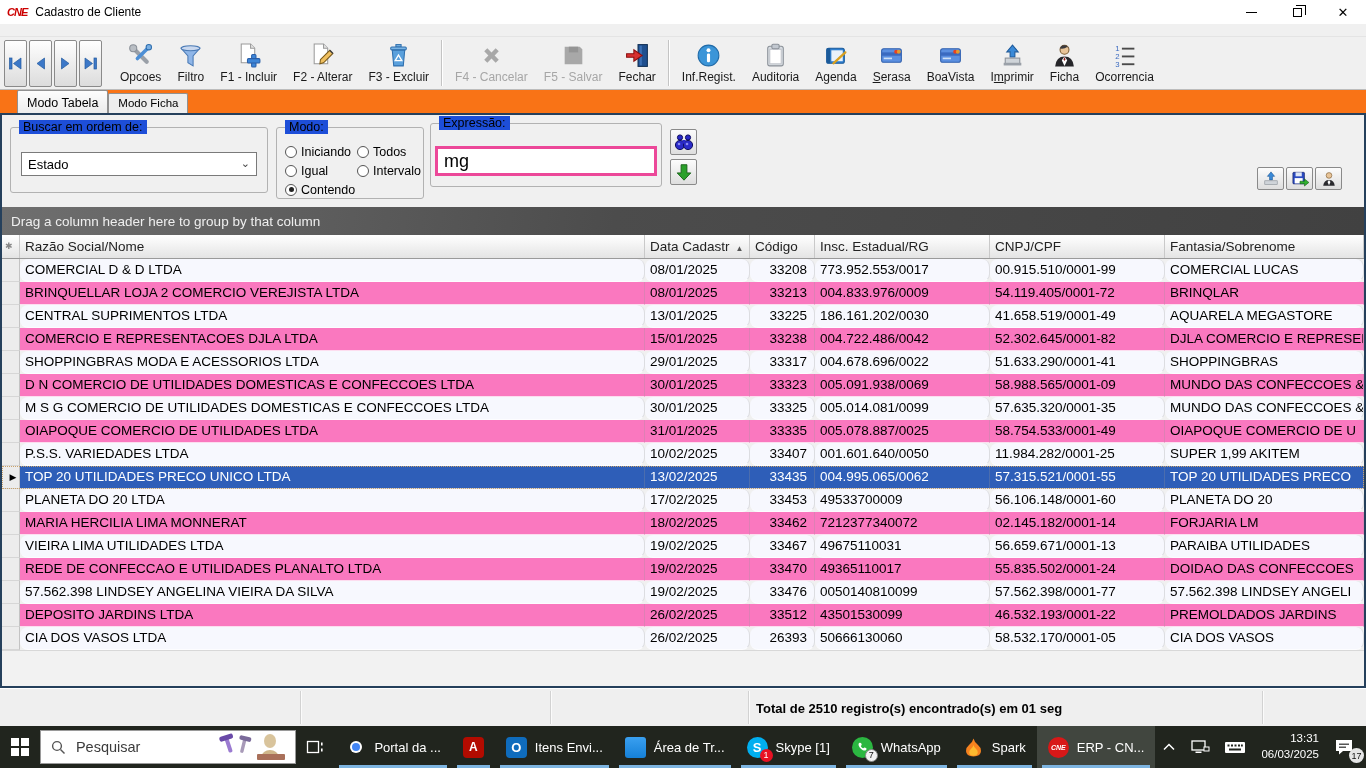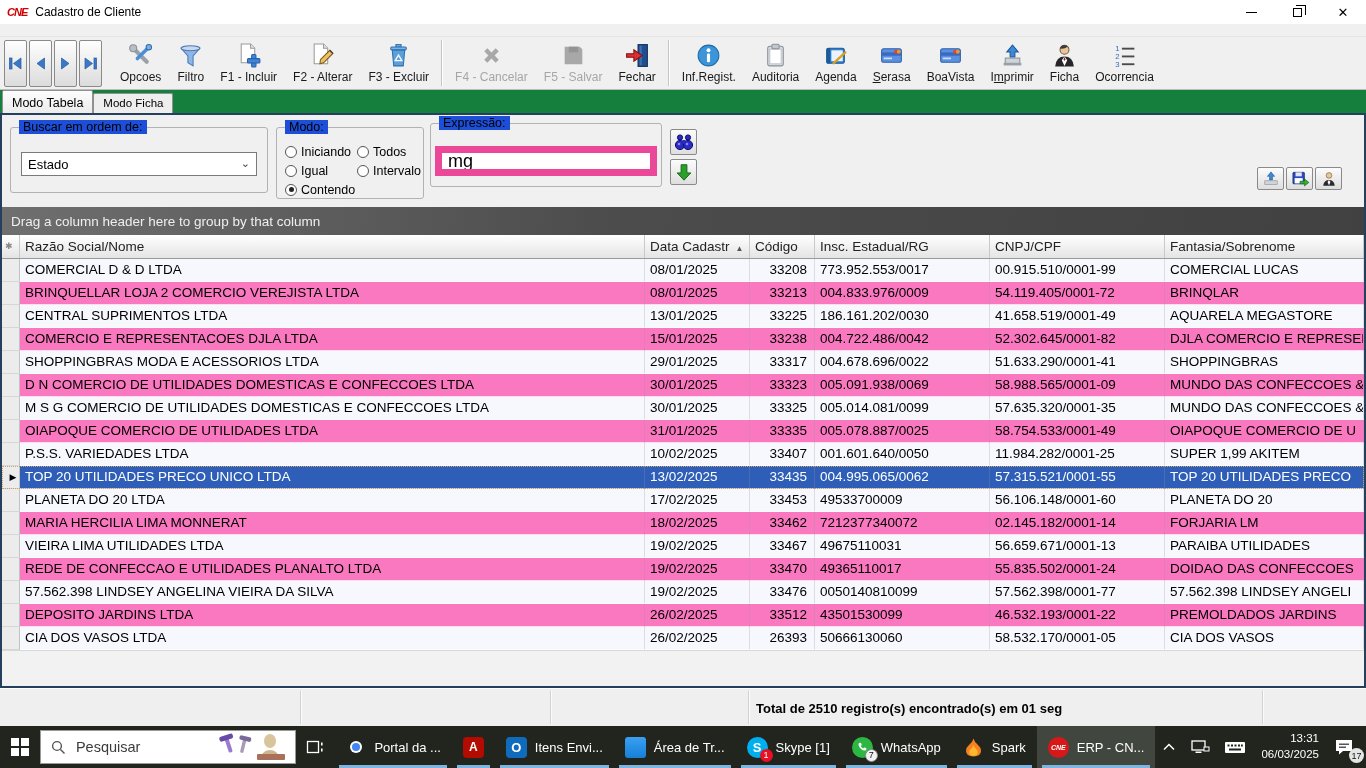--- a/index.html
+++ b/index.html
@@ -23,21 +23,21 @@
   .toolbar { position:absolute; left:0; top:36px; width:1366px; height:54px; background:#f0f0f0; border-top:1px solid #e4e4e4; border-bottom:1px solid #bcbcbc; display:flex; align-items:center; padding:0 4px; }
   .navgroup { display:flex; gap:2px; margin-right:10px; }
   .navbtn { width:23px; height:47px; background:linear-gradient(#fefefe,#dcdcdc); border:1px solid #8a8a8a; border-radius:2px; display:flex; align-items:center; justify-content:center; }
   .tbtn { height:50px; display:flex; flex-direction:column; align-items:center; justify-content:center; gap:1px; padding:0 8px; }
   .tbtn .ticon { width:27px; height:27px; display:flex; align-items:center; justify-content:center; }
   .tbtn .tlabel { font-size:12px; color:#1a1a1a; white-space:nowrap; }
   .tbtn.disabled .tlabel { color:#a6a6a6; }
   .tsep { width:2px; height:46px; border-left:1px solid #c4c4c4; border-right:1px solid #ffffff; margin:0 4px; }
 
   
-  .tabrow { position:absolute; left:0; top:90px; width:1366px; height:23px; background:#15803d; display:flex; align-items:flex-end; padding-left:2px; }
+  .tabrow { position:absolute; left:0; top:90px; width:1366px; height:23px; background:#f97316; display:flex; align-items:flex-end; padding-left:17px; }
   .tab { font-size:12.5px; color:#000; border:1px solid #919191; border-bottom:none; padding:3px 9px 3px 9px; border-radius:2px 2px 0 0; }
   .tab.active { background:linear-gradient(#fdfdfd,#ececec); height:23px; position:relative; z-index:2; padding-top:5px; }
   .tab.inactive { background:#eeeeee; height:20px; font-size:11.5px; padding-top:3px; }
 
   
   .panel { position:absolute; left:0; top:113px; width:1366px; height:575px; background:#f0f0f0; border:2px solid #25405c; }
 
   .groupbox { position:absolute; border:1px solid #b2b2b2; border-radius:3px; }
   .groupbox .legend { position:absolute; top:-8px; left:8px; background:#1d4ed8; padding:0 4px; font-size:12.5px; color:#000; }
 
@@ -45,21 +45,21 @@
   .combo { position:absolute; left:10px; top:24px; width:236px; height:24px; background:#fff; border:1px solid #7a7a7a; font-size:13px; display:flex; align-items:center; padding-left:6px; }
   .combo .arrow { position:absolute; right:6px; top:4px; color:#444; font-size:11px; }
 
   .gb-mode { left:274px; top:12px; width:148px; height:72px; }
   .radios { position:absolute; left:8px; top:14px; display:grid; grid-template-rows:repeat(3,19px); grid-auto-flow:column; grid-auto-columns:72px; column-gap:0; }
   .radio-item { display:flex; align-items:center; gap:4px; font-size:12.5px; color:#000; }
   .radio-dot { width:12px; height:12px; border:1px solid #555; border-radius:50%; background:#fff; position:relative; flex:none; }
   .radio-item.selected .radio-dot::after { content:""; position:absolute; left:2.5px; top:2.5px; width:5px; height:5px; border-radius:50%; background:#222; }
 
   .gb-expr { left:428px; top:8px; width:232px; height:64px; }
-  .expr-input { position:absolute; left:4px; top:22px; width:222px; height:30px; background:#fff; border:7px solid #ec4899; font-size:18px; font-family:"Liberation Sans",sans-serif; padding:0 6px; color:#000; }
+  .expr-input { position:absolute; left:4px; top:22px; width:222px; height:30px; background:#fff; border:3px solid #ec4899; font-size:18px; font-family:"Liberation Sans",sans-serif; padding:0 6px; color:#000; }
 
   .sq-btn { position:absolute; width:27px; height:26px; background:linear-gradient(#fcfcfc,#dedede); border:1px solid #8a8a8a; border-radius:2px; display:flex; align-items:center; justify-content:center; }
   .btn-find { left:668px; top:14px; }
   .btn-down { left:668px; top:44px; }
   .btn-mini1 { left:1255px; top:52px; height:23px; }
   .btn-mini2 { left:1284px; top:52px; height:23px; }
   .btn-mini3 { left:1313px; top:52px; height:23px; }
 
   
   .groupbar { position:absolute; left:0; top:92px; width:1362px; height:28px; background:linear-gradient(100deg,#6f6f6f 0%,#4c4c4c 45%,#414141 100%); color:#efefef; font-size:13.5px; display:flex; align-items:center; padding-left:9px; }
@@ -67,21 +67,21 @@
   .gridhead .hcell { font-size:13.5px; color:#222; line-height:23px; padding-left:5px; border-right:1px solid #c9c9c9; white-space:nowrap; overflow:hidden; position:relative; }
   .gridhead .hcell.first { padding-left:3px; font-size:9px; color:#888; }
   .sort-arrow { font-size:8px; color:#555; margin-left:6px; }
 
   .gridbody { position:absolute; left:0; top:144px; width:1362px; height:391px; }
   .grid-row { display:grid; grid-template-columns:18px 625px 105px 65px 175px 175px auto; height:23px; }
   .grid-row .cell { font-size:13.5px; color:#000; line-height:22px; padding-left:5px; white-space:nowrap; overflow:hidden; border-right:1px solid rgba(150,150,150,0.28); border-bottom:1px solid rgba(255,255,255,0.75); }
   .grid-row .cell.num { text-align:right; padding-right:7px; }
   .grid-row .ind { background:#ececec; border-right:1px solid #c3c3c3; border-bottom:1px solid #d6d6d6; text-align:center; font-size:9px; line-height:22px; color:#000; }
   .grid-row .ind .sel-arrow { visibility:hidden; }
-  .grid-row.white .cell:not(.ind) { background:#f7f8fe; }
+  .grid-row.white .cell:not(.ind) { background:#f7f8fe;border-radius:8px; }
   .grid-row.pink .cell:not(.ind) { background:#fa78bf; }
   .grid-row.selected .cell:not(.ind) { background:#2e5eb8; color:#fff; }
   .grid-row.selected { outline:1px dotted #caa26a; outline-offset:-1px; }
   .grid-row.selected .ind .sel-arrow { visibility:visible; }
   .grid-footer-space { position:absolute; left:0; top:535px; width:1362px; height:36px; background:#f2f2f2; border-top:1px solid #d8d8d8; }
 
   
   .statusbar { position:absolute; left:0; top:688px; width:1366px; height:38px; background:#efefef; border-top:1px solid #ffffff; }
   .statusbar .sdiv { position:absolute; top:2px; bottom:2px; width:1px; background:#d2d2d2; box-shadow:1px 0 0 #fbfbfb; }
   .status-text { position:absolute; left:756px; top:0; height:38px; display:flex; align-items:center; font-size:13px; font-weight:bold; color:#000; }

